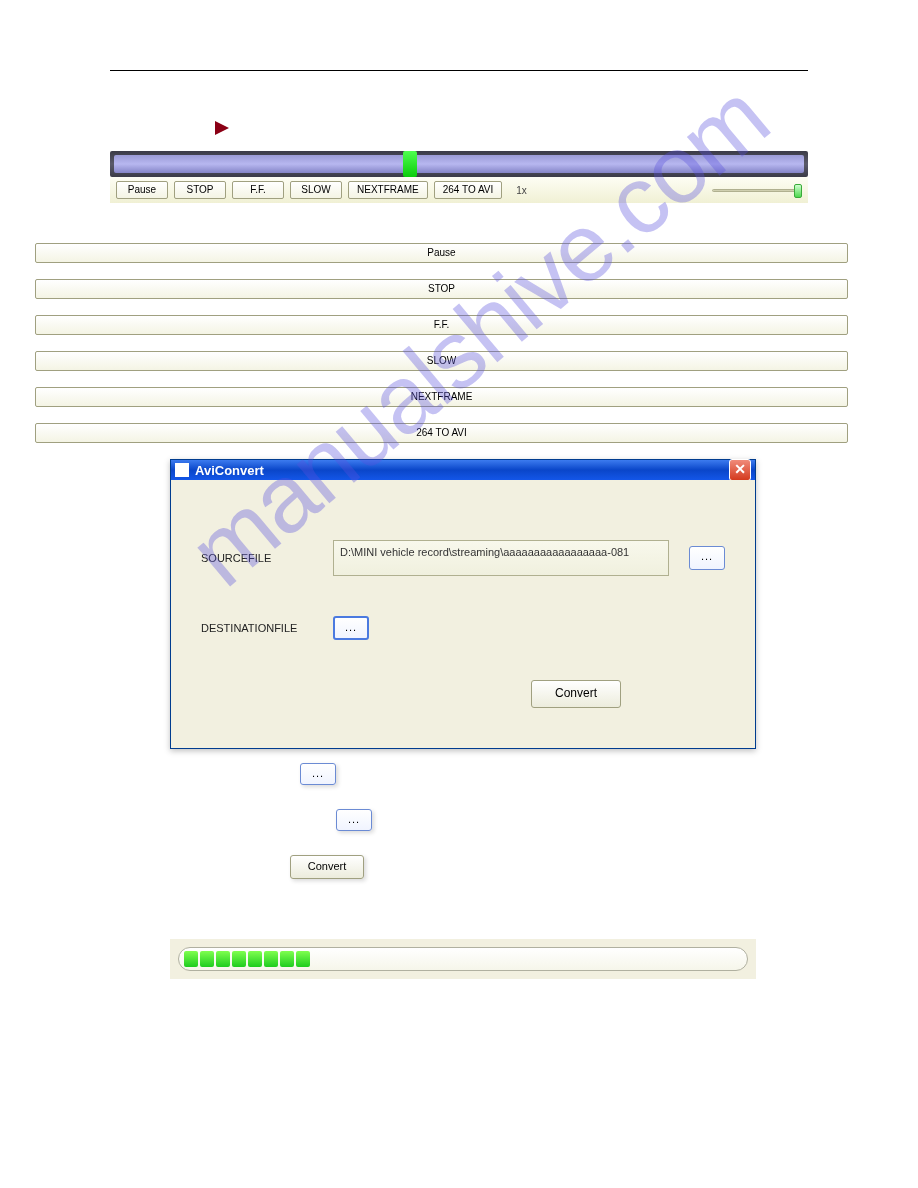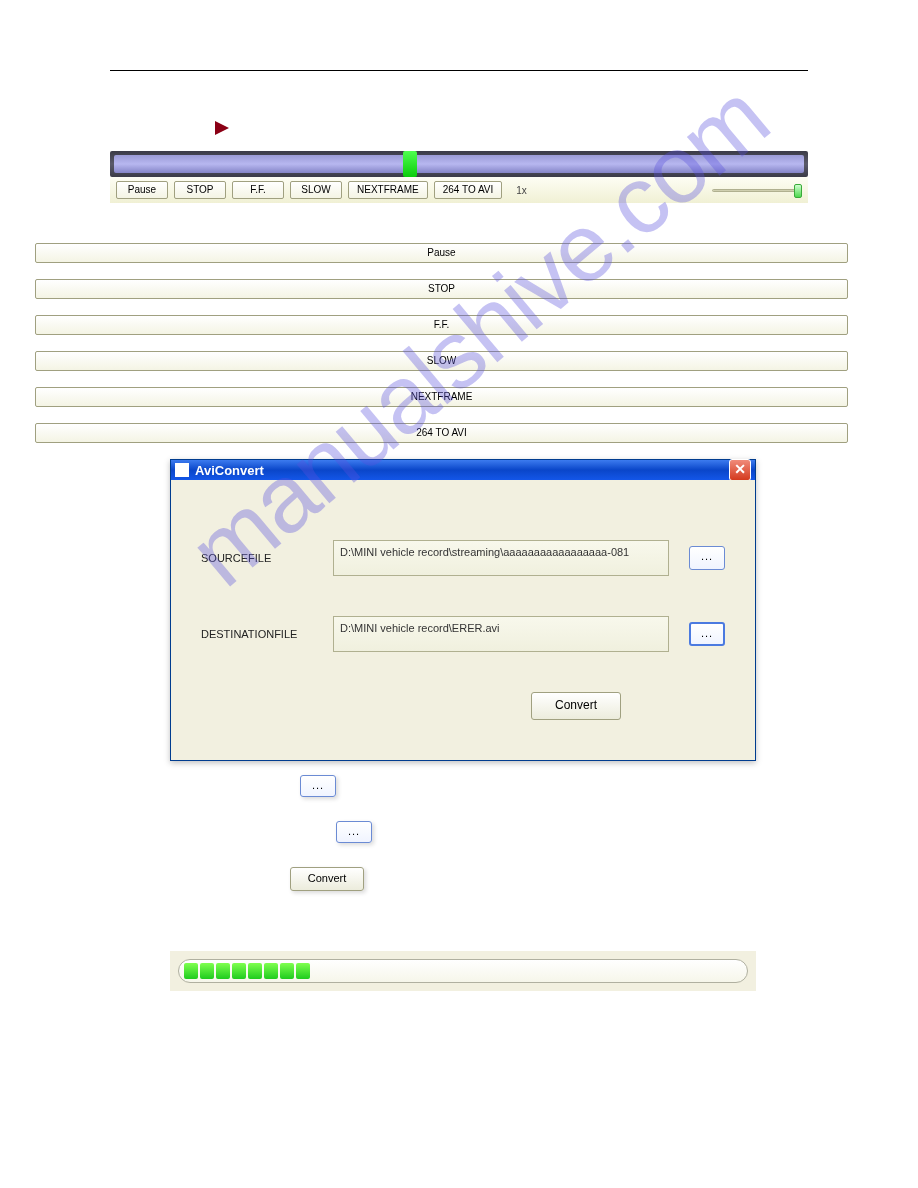--- a/index.html
+++ b/index.html
@@ -295,21 +295,20 @@
       <span class="close-btn">✕</span>
     </div>
     <div class="dlg-body">
       <div class="row">
         <div class="row-lbl">SOURCEFILE</div>
         <div class="row-input">D:\MINI vehicle record\streaming\aaaaaaaaaaaaaaaaa-081</div>
         <div class="browse-btn">...</div>
       </div>
       <div class="row">
         <div class="row-lbl">DESTINATIONFILE</div>
-        <div class="row-input">D:\MINI vehicle record\ERER.avi</div>
         <div class="browse-btn active">...</div>
       </div>
       <div class="convert-btn">Convert</div>
     </div>
   </div>
 
   <div class="inline-btns">
     <div class="browse-btn">...</div>
     <div class="browse-btn" style="margin-left:36px;">...</div>
     <div class="convert-sm">Convert</div>

